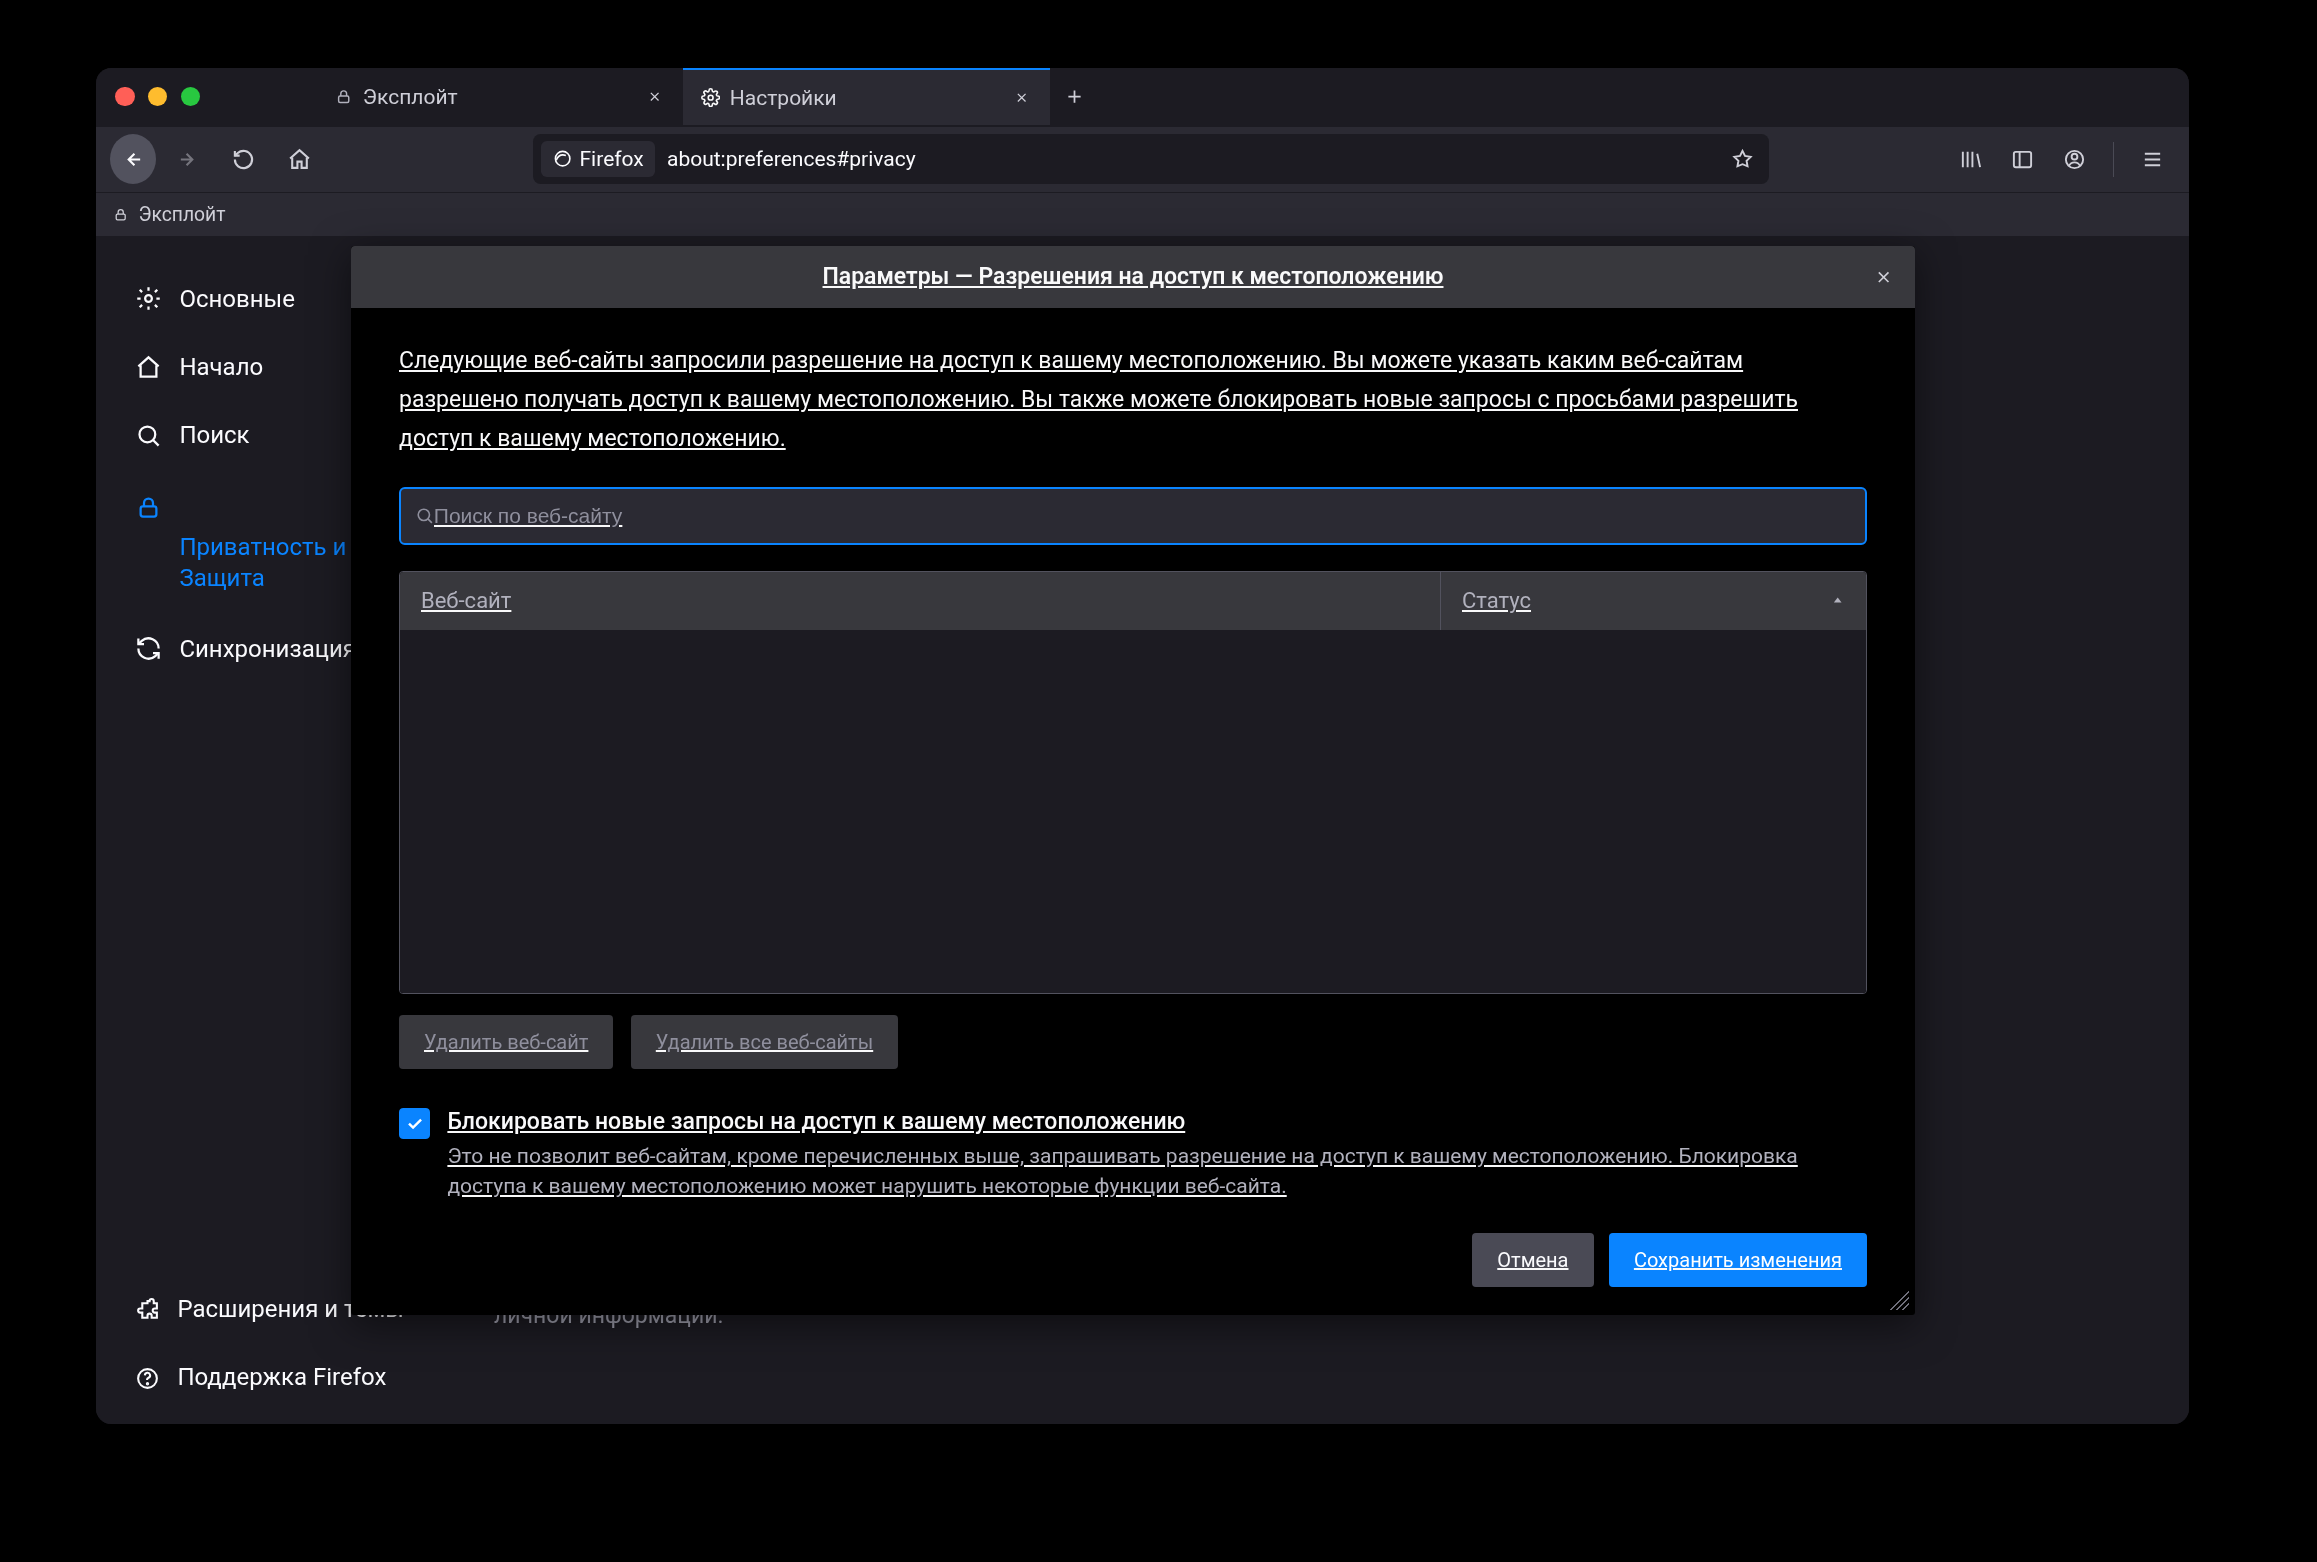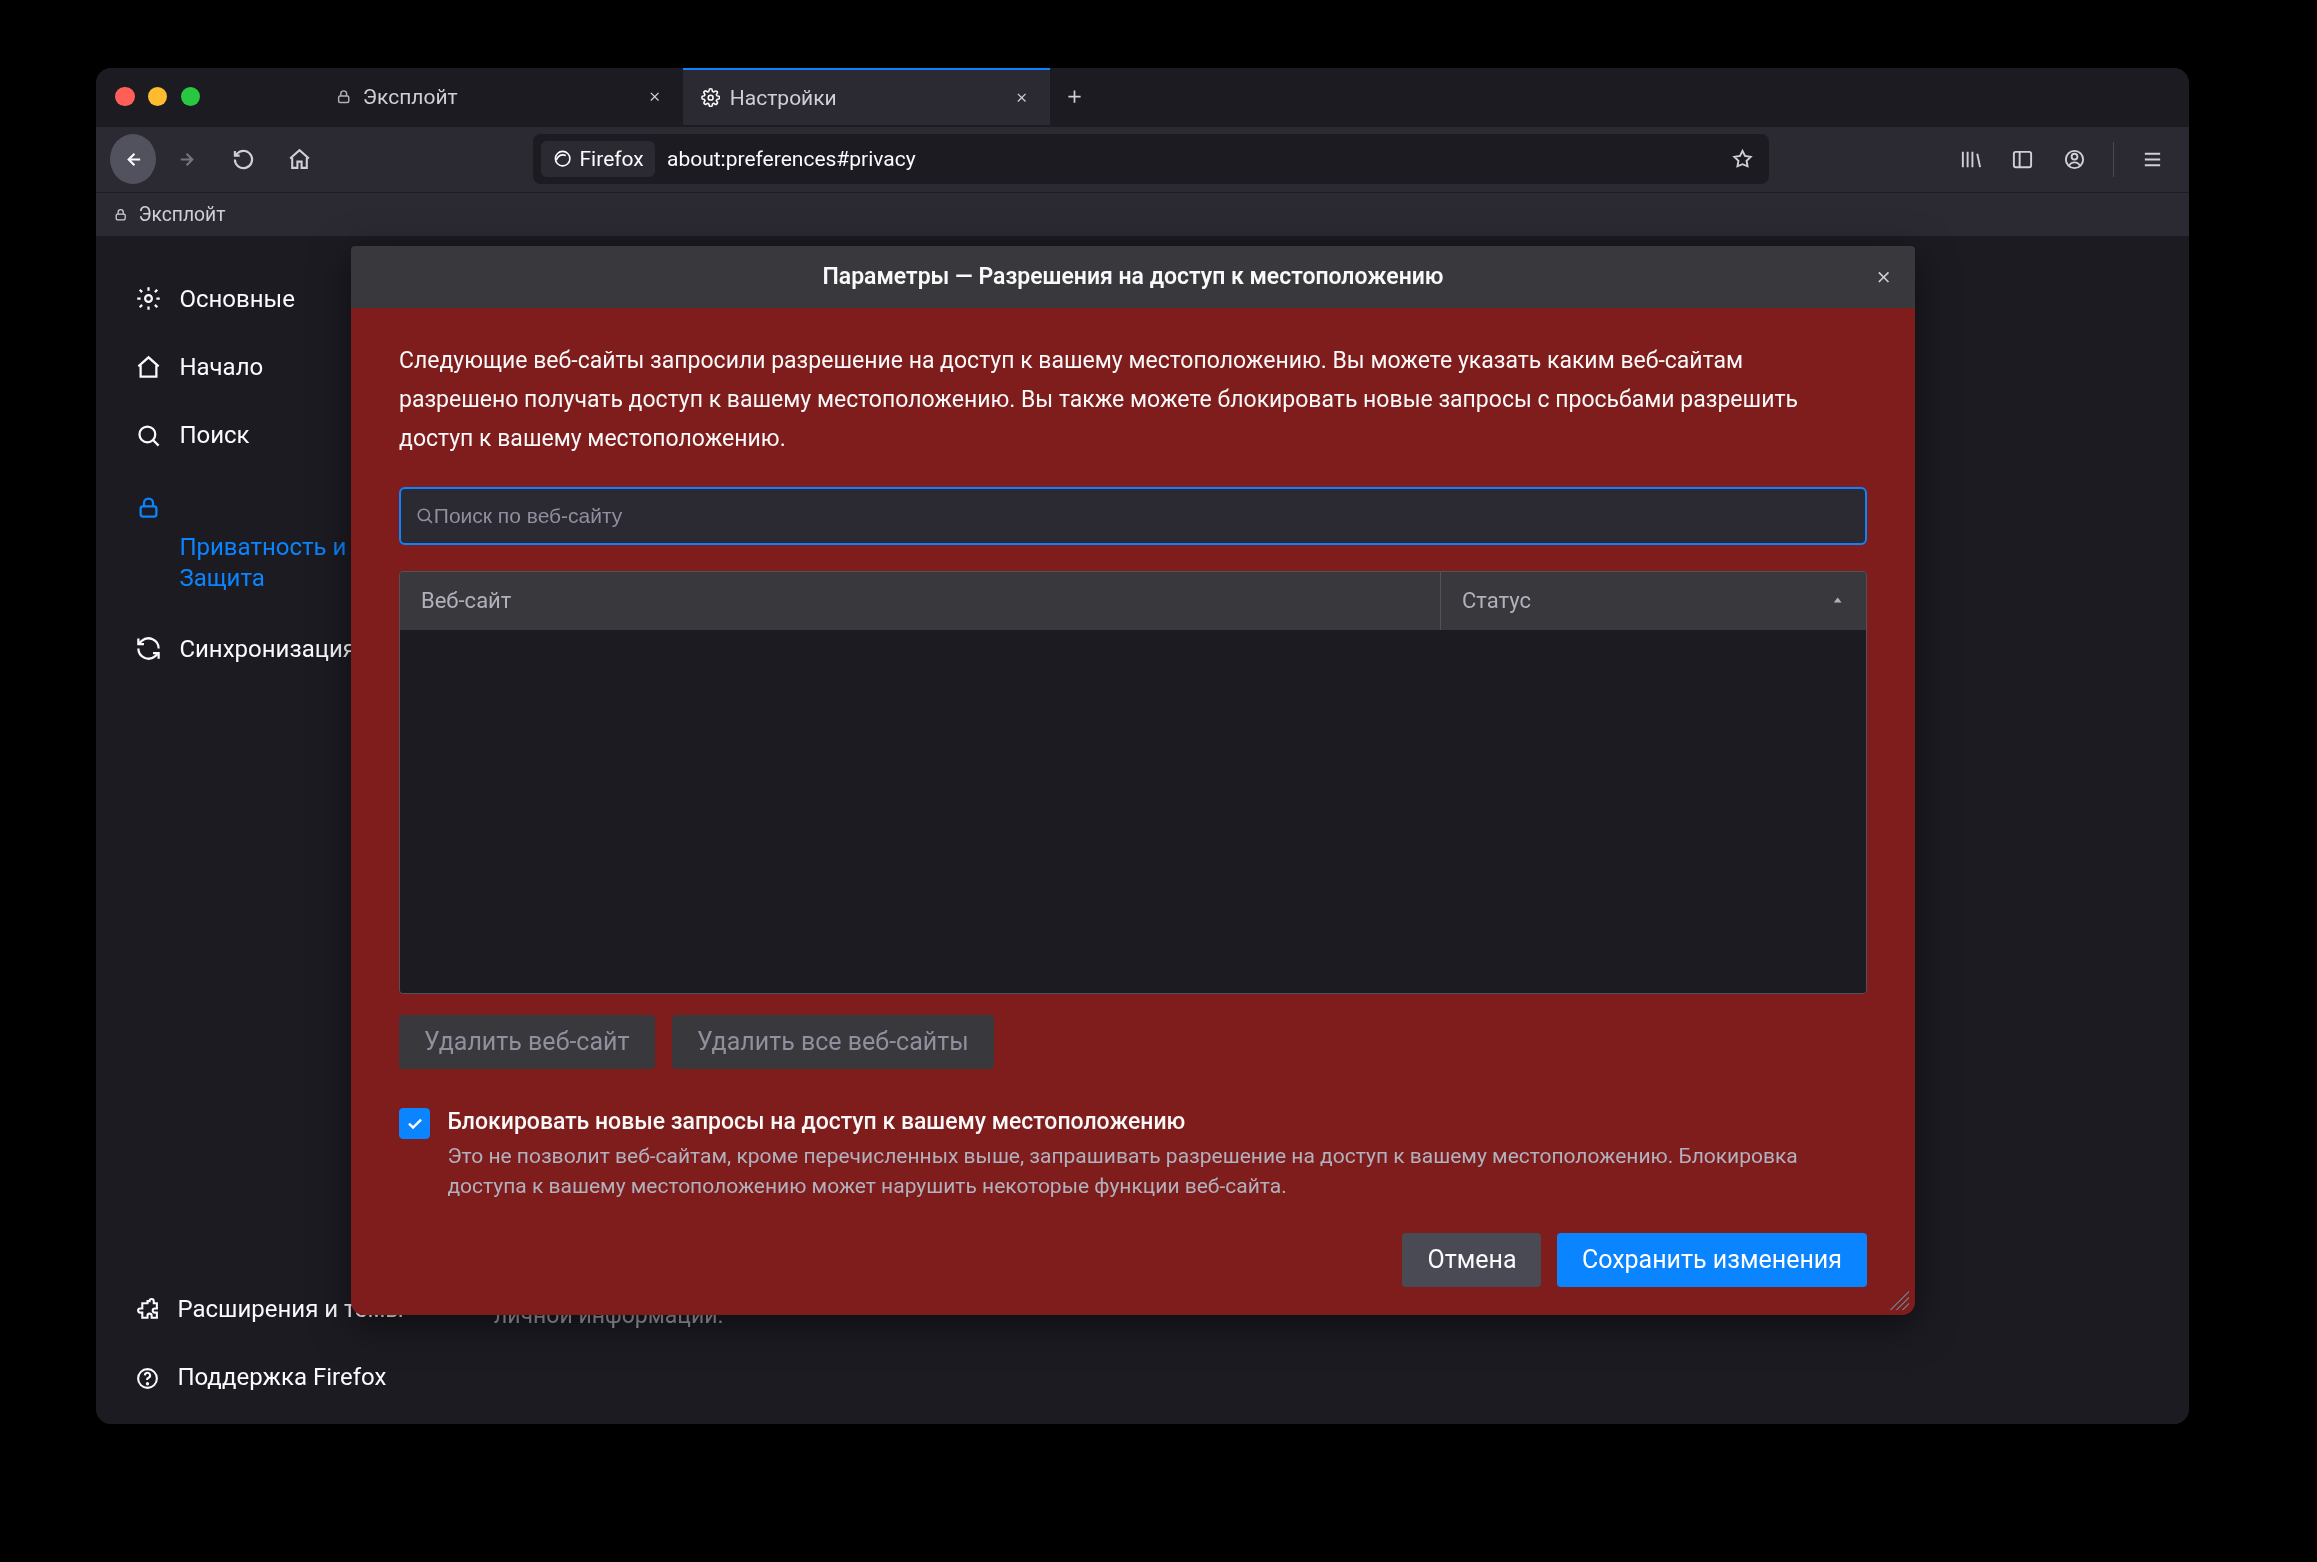--- a/index.html
+++ b/index.html
@@ -150,24 +150,24 @@
     font-size: 23px;
     color: #d7d7db;
   }
   .main-behind .snippet { margin-top: 1027px; color:#9f9fad; }
 
   
   .dialog {
     position: absolute;
     left: 255px; top: 9.7px;
     width: 1564px;
-    background: #7f1d1d;
-    border-radius: 13px;
+    background: #000000;
+    border-radius: 3px;
     box-shadow: 0 9.7px 39px rgba(0,0,0,0.5);
-    display: flex; flex-direction: column;
+    display: flex; flex-direction: column; text-decoration: underline;
   }
   .dialog-header {
     height: 62px;
     background: #38383d;
     display: flex; align-items: center; justify-content: center;
     position: relative;
     font-size: 23px; font-weight: 600;
     border-top-left-radius:3.9px; border-top-right-radius:3.9px;
   }
   .dialog-header .close {
@@ -209,21 +209,21 @@
     color: #b1b1bd;
     font-size: 22px;
   }
   .th.site { flex: 1; border-right: 1px solid #52525e;}
   .th.status { width: 425px; display:flex; justify-content:space-between; }
   .tbody { height: 363px; background: #1c1b22; }
   .dialog-btn-row { display:flex; gap:17.4px; margin-top: 21px; }
   .btn {
     height: 54px; padding: 2px 25px;
     display:inline-flex; align-items:center; justify-content:center;
-    font-size: 25px; border-radius: 3.9px;
+    font-size: 20px; border-radius: 3.9px;
     background: #38383d; color: #8f8f9d;
   }
   .checkbox-row { display:flex; gap:17.4px; margin-top: 39px; align-items:flex-start; }
   .checkbox {
     width: 31px; height: 31px; border-radius: 3.9px;
     background: #0a84ff; display:flex; align-items:center; justify-content:center;
     color:#fff; flex-shrink:0;
     border: 1.9px solid #0a84ff;
   }
   .check-label { font-size: 23px; font-weight:500; }

